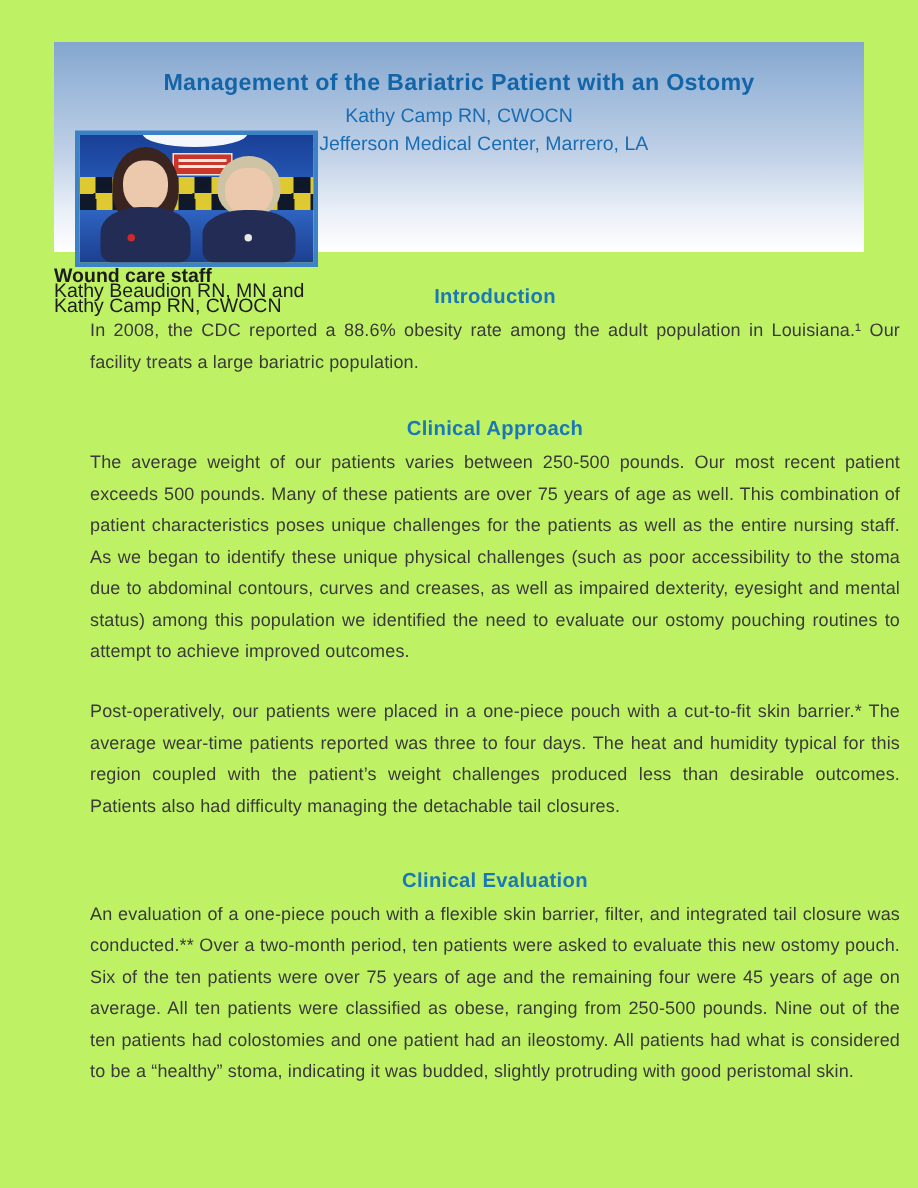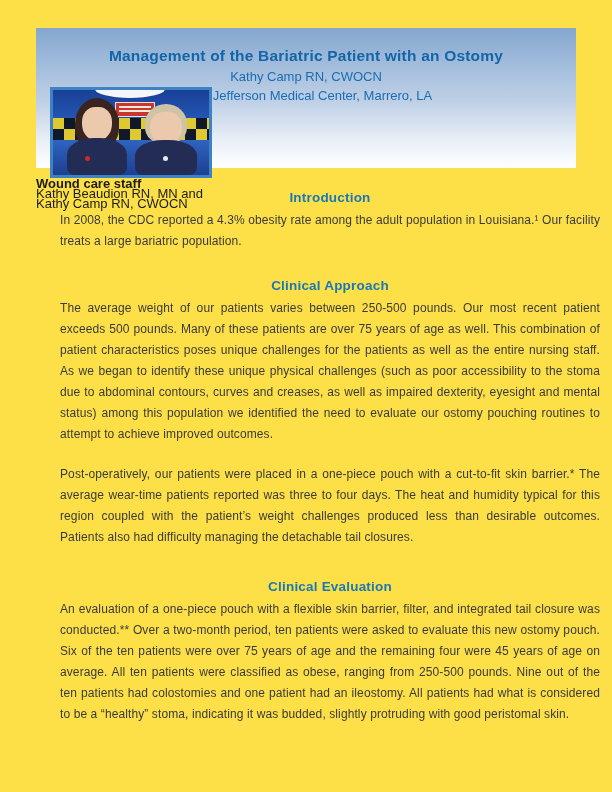--- a/index.html
+++ b/index.html
@@ -1,20 +1,20 @@
 <!DOCTYPE html>
 <html><head>
 <meta charset="utf-8">
 <style>
   html, body { margin: 0; padding: 0; background: #ffffff; }
   .page {
     position: relative;
     width: 612px;
     height: 792px;
-    background: #fde047;
+    background: #bef264;
     overflow: hidden;
     font-family: "Liberation Sans", sans-serif;
   }
 
   
   .header-gradient {
     position: absolute;
     left: 36px; top: 28px;
     width: 540px; height: 140px;
     background: linear-gradient(180deg, #84a6ce 0%, #9db9da 22%, #c2d2e7 55%, #e9eff7 80%, #ffffff 100%);
@@ -187,21 +187,21 @@
   <div class="photo-caption">
     <div class="cap-bold">Wound care staff</div>
     <div>Kathy Beaudion RN, MN and</div>
     <div>Kathy Camp RN, CWOCN</div>
   </div>
 
   <div class="content">
 
     <div class="section section-intro">
       <h2>Introduction</h2>
-      <p>In 2008, the CDC reported a 4.3% obesity rate among the adult population in Louisiana.¹ Our facility treats a large bariatric population.</p>
+      <p>In 2008, the CDC reported a 88.6% obesity rate among the adult population in Louisiana.¹ Our facility treats a large bariatric population.</p>
     </div>
 
     <div class="section section-problem">
       <h2>Clinical Approach</h2>
       <p>The average weight of our patients varies between 250-500 pounds. Our most recent patient exceeds 500 pounds. Many of these patients are over 75 years of age as well. This combination of patient characteristics poses unique challenges for the patients as well as the entire nursing staff. As we began to identify these unique physical challenges (such as poor accessibility to the stoma due to abdominal contours, curves and creases, as well as impaired dexterity, eyesight and mental status) among this population we identified the need to evaluate our ostomy pouching routines to attempt to achieve improved outcomes.</p>
     </div>
 
     <div class="section section-current">
       <p>Post-operatively, our patients were placed in a one-piece pouch with a cut-to-fit skin barrier.*  The average wear-time patients reported was three to four days. The heat and humidity typical for this region coupled with the patient’s weight challenges produced less than desirable outcomes. Patients also had difficulty managing the detachable tail closures.</p>
     </div>

